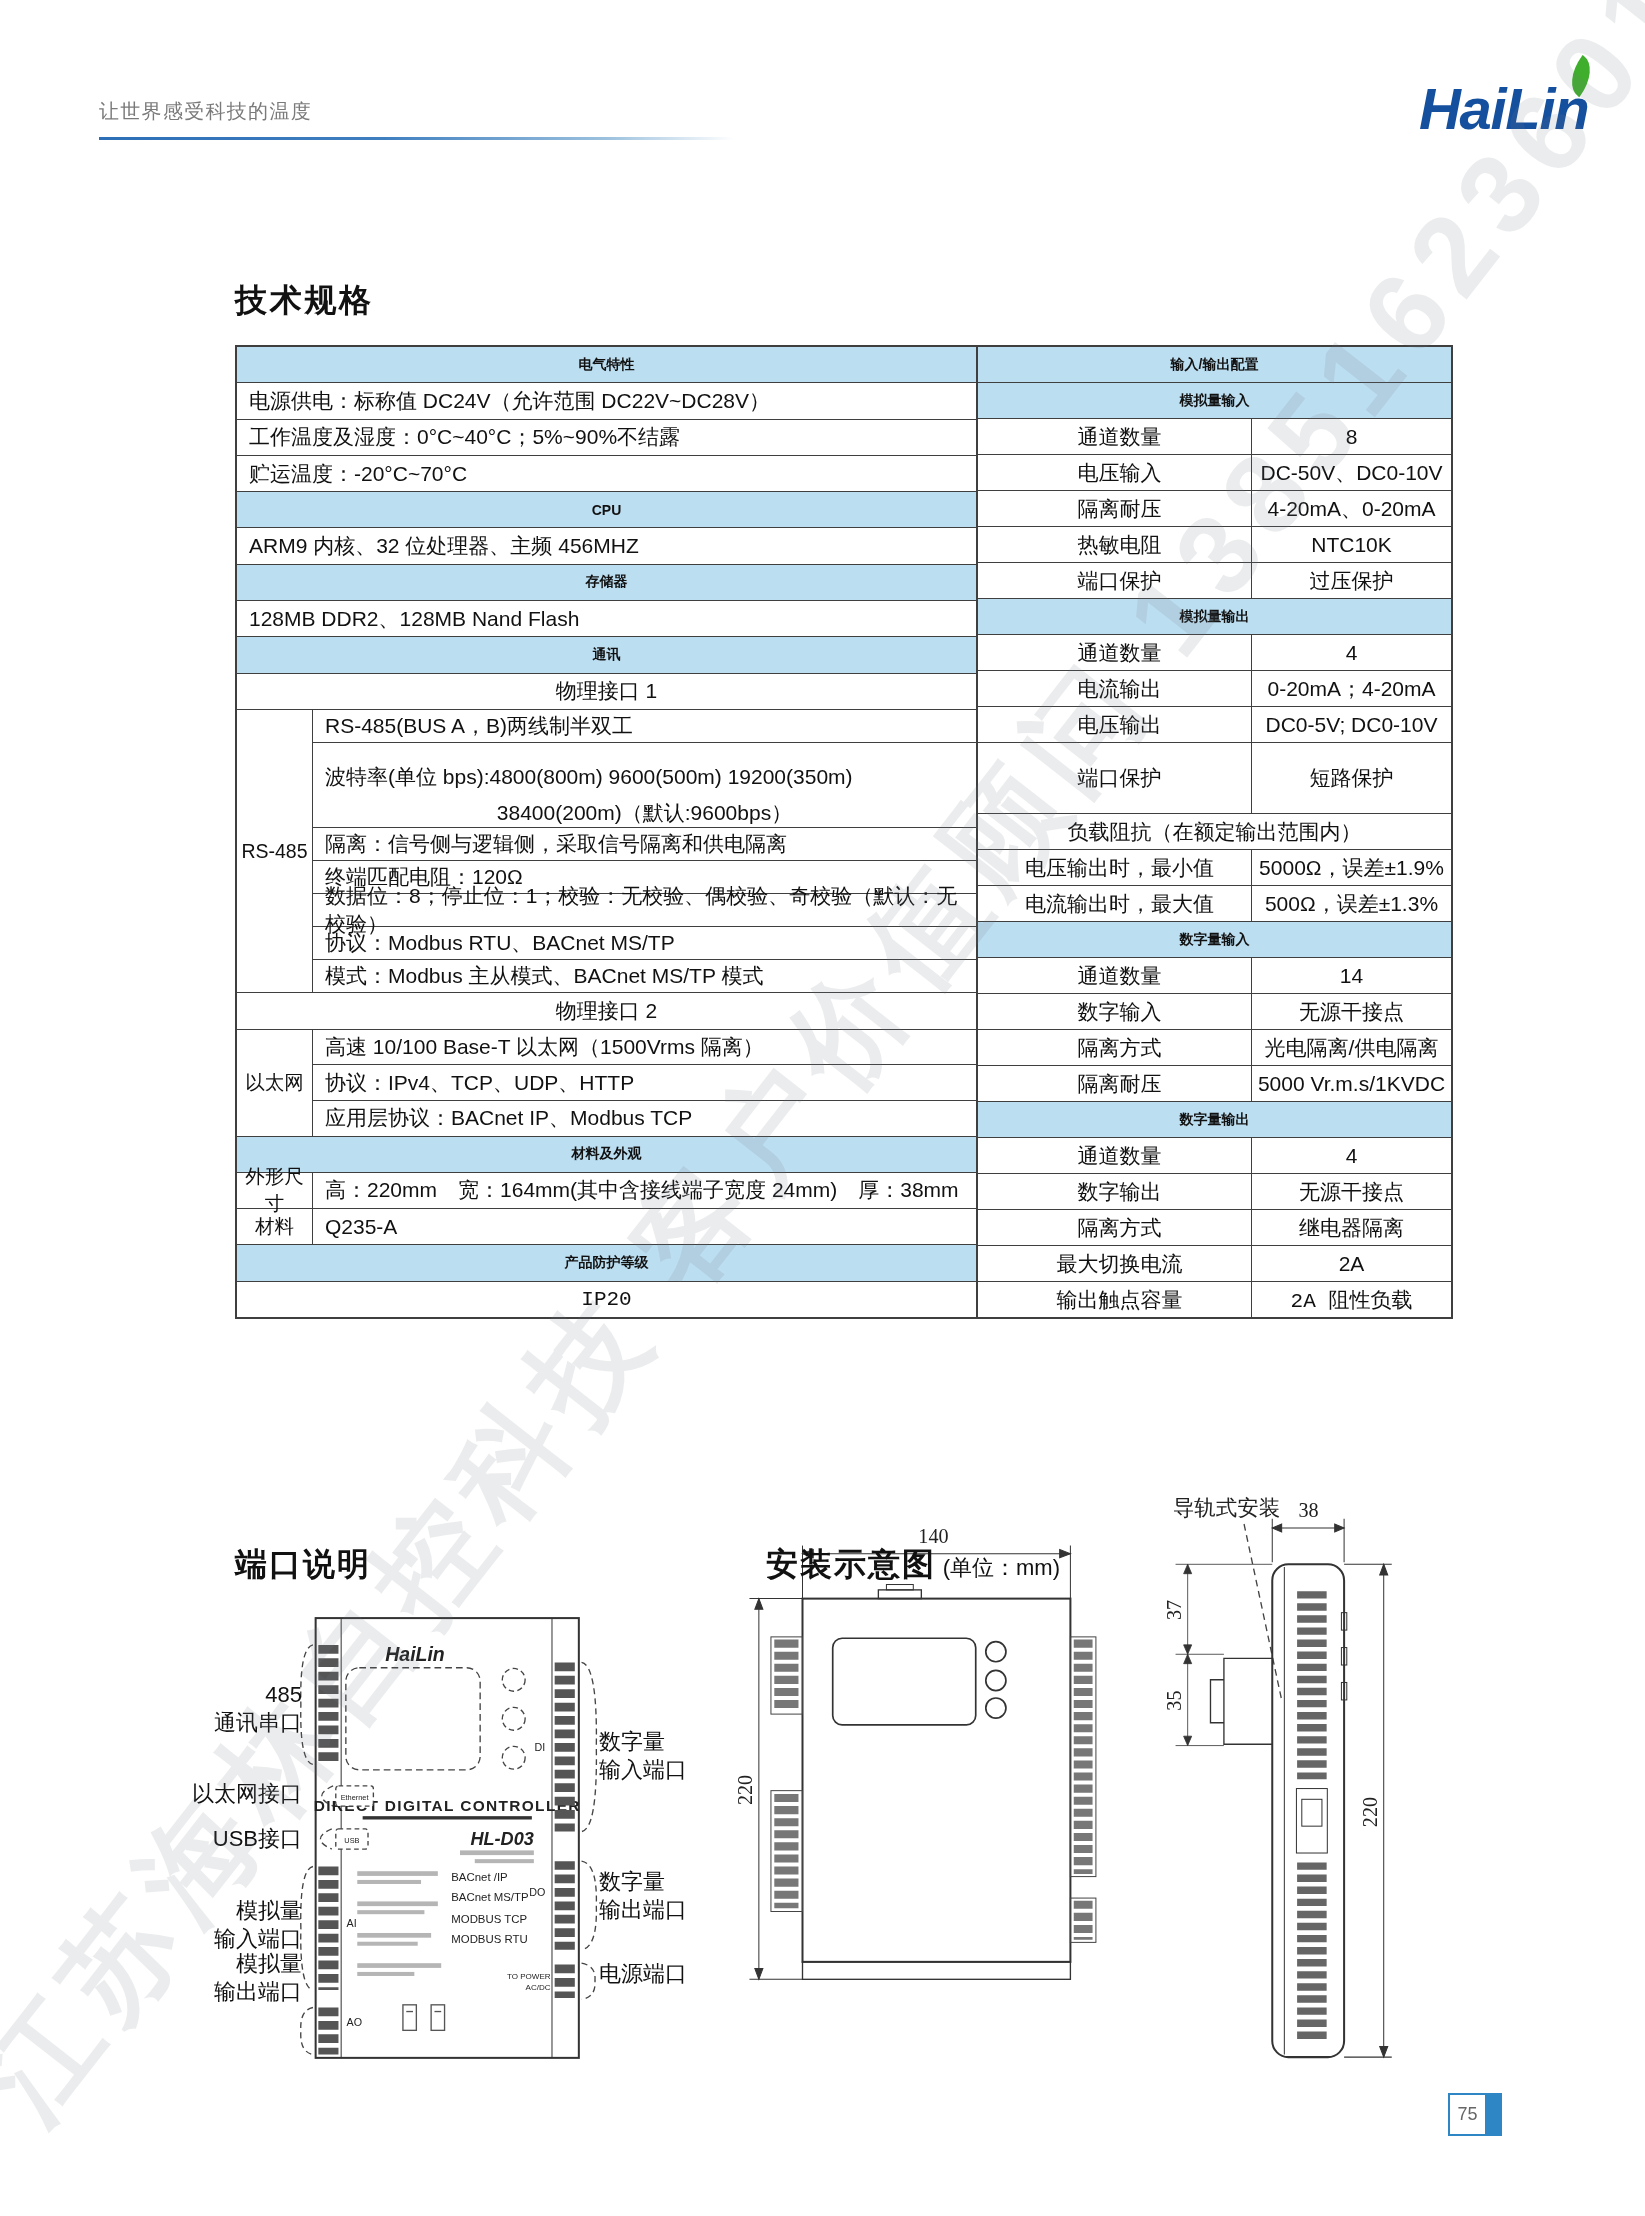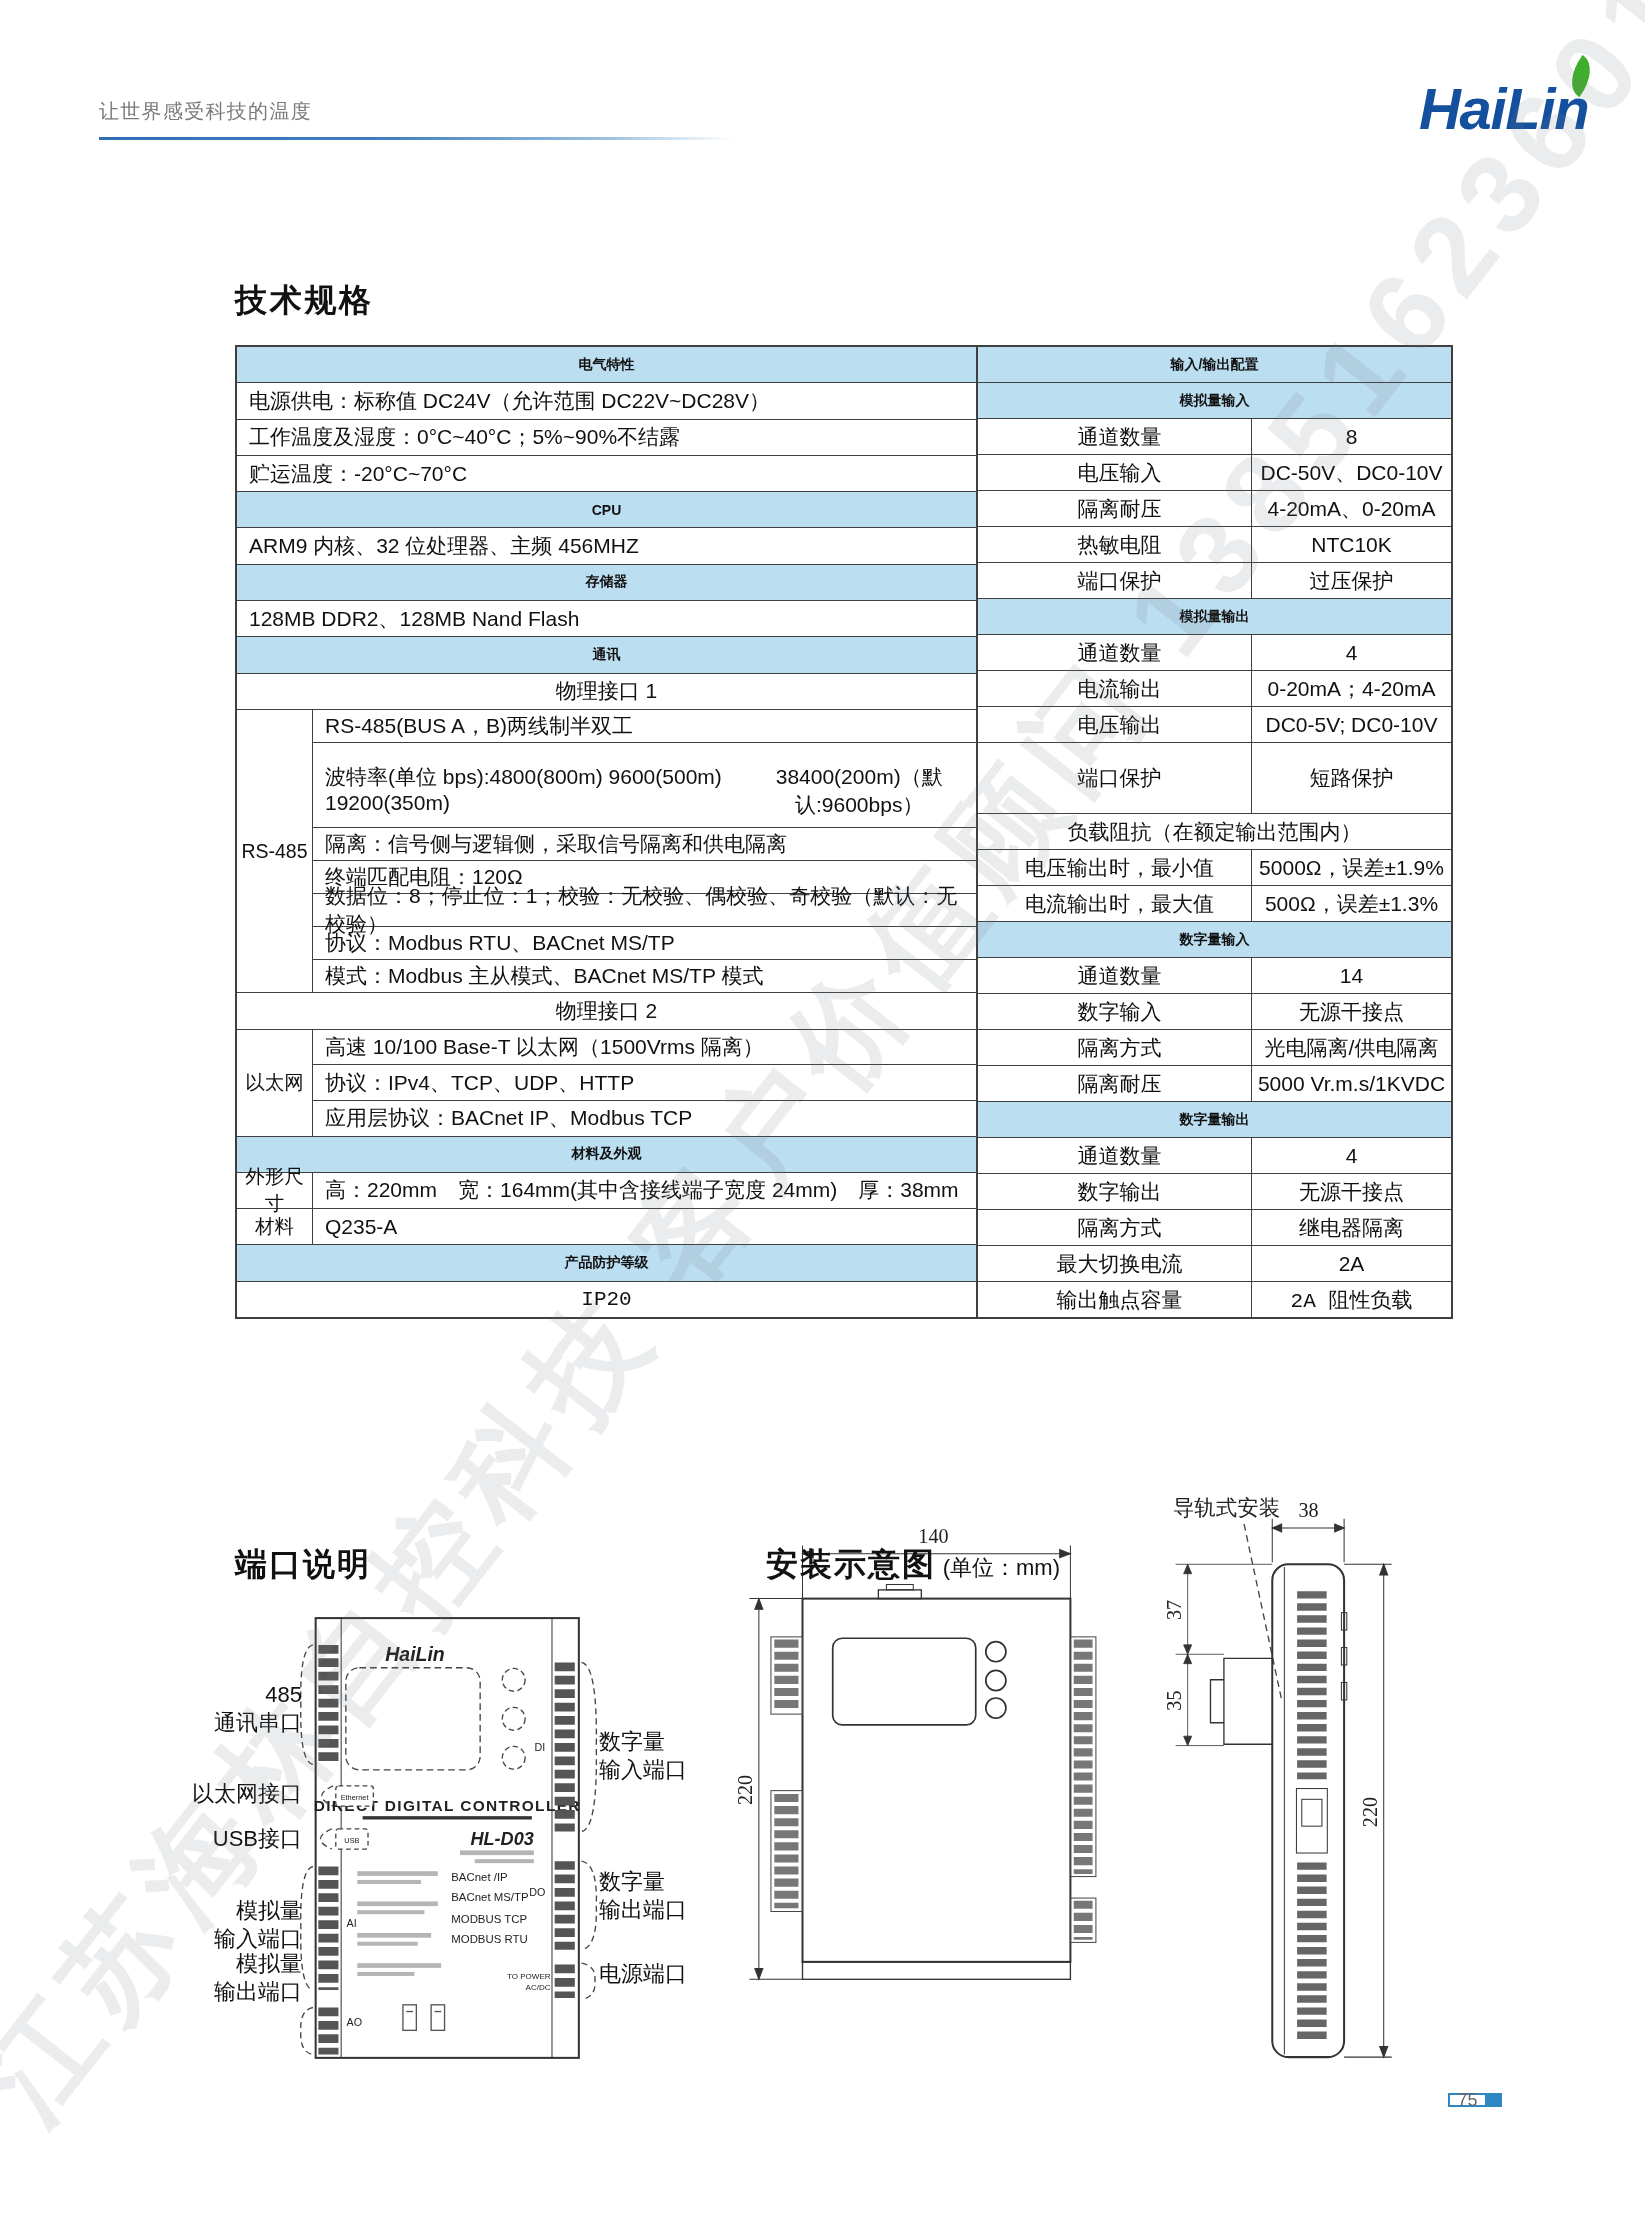--- a/index.html
+++ b/index.html
@@ -26,21 +26,21 @@
   .row{flex:1;display:flex;align-items:center;}
   .hdr{background:#bcdef1;justify-content:center;font-weight:bold;font-size:14px;}
   .ctr{justify-content:center;}
   .pl{padding-left:12px;}
   .blk{display:flex;}
   .blk .bl{width:75px;border-right:1.3px solid #3f3f3f;display:flex;align-items:center;
            justify-content:center;font-size:19.5px;text-align:center;flex-shrink:0;}
   .blk .br{flex:1;display:flex;flex-direction:column;min-width:0;}
   .blk .br>div{flex:1;display:flex;align-items:center;padding-left:12px;border-bottom:1.3px solid #3f3f3f;min-height:0;}
   .blk .br>div:last-child{border-bottom:none;}
-  .blk .br>div.baud{flex:2;flex-direction:row;align-items:stretch;justify-content:space-between;padding-left:0;margin-top:20px;}
+  .blk .br>div.baud{flex:2;flex-direction:column;align-items:stretch;justify-content:space-between;padding-left:0;margin-top:20px;}
   .baud .l1{padding-left:12px;}
   .baud .l2{text-align:center;}
   .f3{flex:3;} .f8{flex:8;}
   .pair{flex:1;display:flex;}
   .pair.f2{flex:2;}
   .pair .pk{width:264px;border-right:1.3px solid #3f3f3f;display:flex;align-items:center;
             justify-content:center;text-align:right;flex-shrink:0;box-sizing:border-box;margin-left:10px;}
   .pair .pv{flex:1;display:flex;align-items:center;justify-content:center;text-align:center;padding:0 4px;}
 
   
@@ -56,21 +56,21 @@
   svg{position:absolute;z-index:1;}
   svg text{font-family:"Liberation Sans",sans-serif;fill:#222;}
   svg .dim{font-family:"Liberation Serif",serif;font-size:30px;}
 
   
   .watermark{position:absolute;left:50%;top:47%;transform:translate(-50%,-50%) rotate(-52deg);
         font-size:113px;font-weight:600;letter-spacing:13.4px;white-space:nowrap;
         color:rgba(110,118,126,0.14);z-index:6;pointer-events:none;}
 
   
-  .pagenum-box{position:absolute;left:1448px;top:2093px;width:54px;height:14px;border:2px solid #2f86c5;
+  .pagenum-box{position:absolute;left:1448px;top:2093px;width:54px;height:43px;border:2px solid #2f86c5;
         background:#fff;display:flex;align-items:center;box-sizing:border-box;z-index:2;justify-content:center;}
   .pagenum-box .num{flex:1;text-align:center;font-size:18px;color:#666;}
   .pagenum-box .blk2{width:15px;height:100%;background:#2f86c5;}
 </style>
 </head>
 <body>
 
 <div class="page">
 
   <div class="tagline">让世界感受科技的温度</div>

